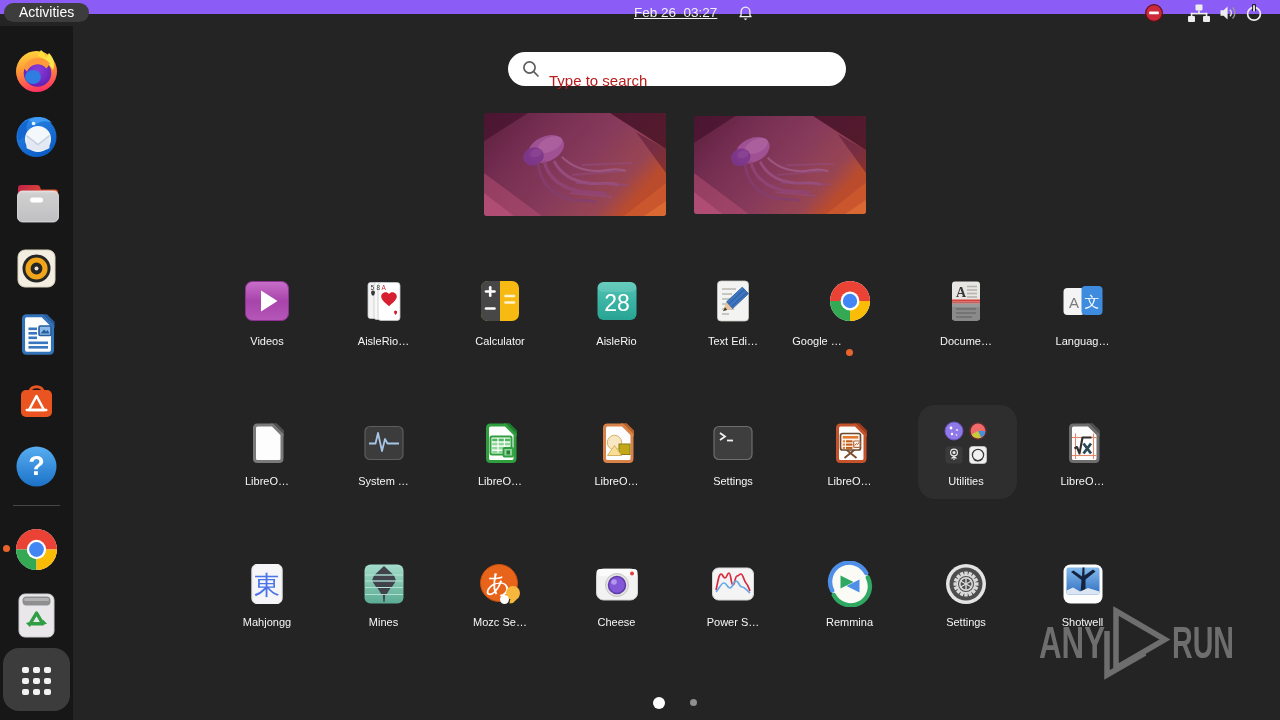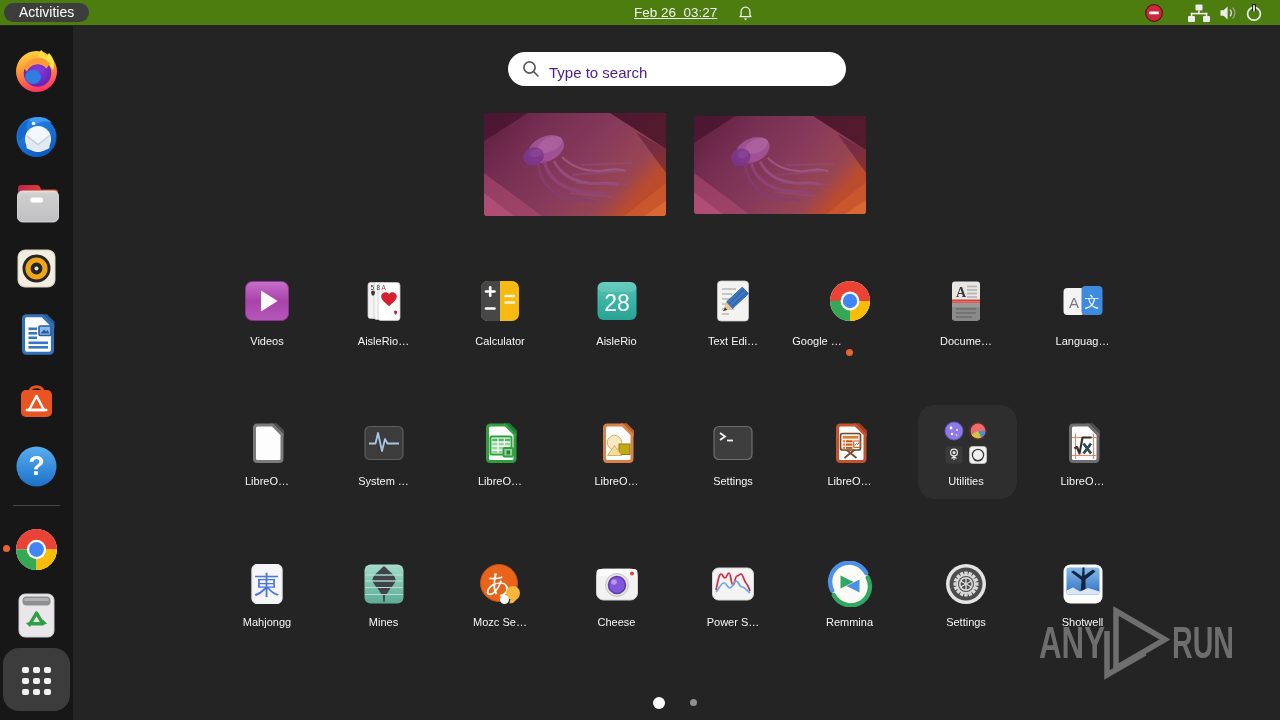--- a/index.html
+++ b/index.html
@@ -1,28 +1,28 @@
 <!DOCTYPE html>
 <html><head><meta charset="utf-8">
 <style>
 * { margin:0; padding:0; box-sizing:border-box; }
 html,body { width:1280px; height:720px; overflow:hidden; background:#242424;
   font-family:"Liberation Sans", sans-serif; }
 .abs { position:absolute; }
-#topbar { position:absolute; left:0; top:0; width:1280px; height:25px; background:#4d7c0f; }
+#topbar { position:absolute; left:0; top:0; width:1280px; height:14px; background:#8b5cf6; }
 #activities { position:absolute; left:4px; top:2.5px; height:19px; padding:0 15px;
   background:#3d3d3d; border-radius:10px; color:#ffffff; font-size:14px; line-height:19px; }
 #clock { position:absolute; top:0; left:634px; height:26px; color:#f2f2f2;
   font-size:13.5px; line-height:25px;text-decoration:underline; }
 #dock { position:absolute; left:0; top:26px; width:73px; height:694px; background:#171717; }
 #docksep { position:absolute; left:13px; top:479px; width:47px; height:1px; background:#464646; }
 #showapps { position:absolute; left:3px; top:622px; width:67px; height:63px; background:#3c3c3c; border-radius:16px; }
 #main { position:absolute; left:73px; top:26px; width:1207px; height:694px; background:#242424; }
 #search { position:absolute; left:508px; top:52px; width:338px; height:34px; background:#ffffff; border-radius:17px; }
-#search .ph { position:absolute; left:41px; top:4px; line-height:33px; color:#4c1d95; font-size:15px; }
+#search .ph { position:absolute; left:41px; top:12px; line-height:33px; color:#b91c1c; font-size:15px; }
 .lbl { position:absolute; width:130px; text-align:center; color:#f6f6f5; font-size:11px; height:18px; line-height:18px; white-space:nowrap; }
 .dot1 { position:absolute; left:653px; top:697px; width:12px; height:12px; border-radius:6px; background:#ffffff; }
 .dot2 { position:absolute; left:690px; top:699px; width:7px; height:7px; border-radius:4px; background:#8f8f8f; }
 </style></head><body>
 <div id="main"></div>
 <div id="topbar">
 <div id="activities">Activities</div>
 <div id="clock">Feb 26&nbsp; 03:27</div>
 <svg class="abs" style="left:738px;top:5px" width="15" height="17" viewBox="0 0 15 17">
  <path d="M7.5 2.2 C4.7 2.2 3.1 4.4 3.1 6.7 L3.1 10.2 L2 11.7 L13 11.7 L11.9 10.2 L11.9 6.7 C11.9 4.4 10.3 2.2 7.5 2.2 Z" fill="none" stroke="#f0f0f0" stroke-width="1.3" stroke-linejoin="round"></path>

